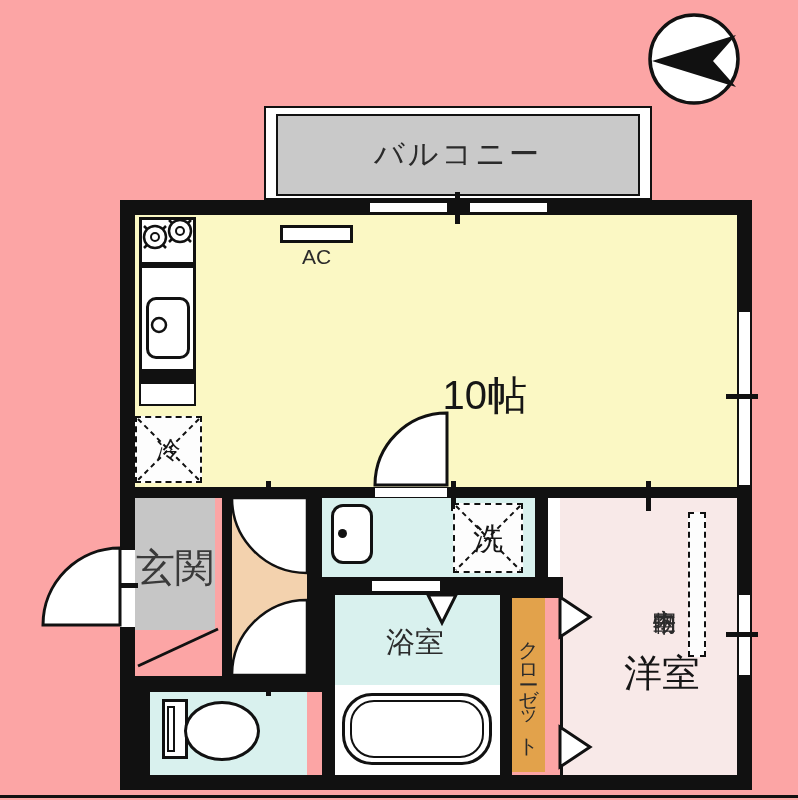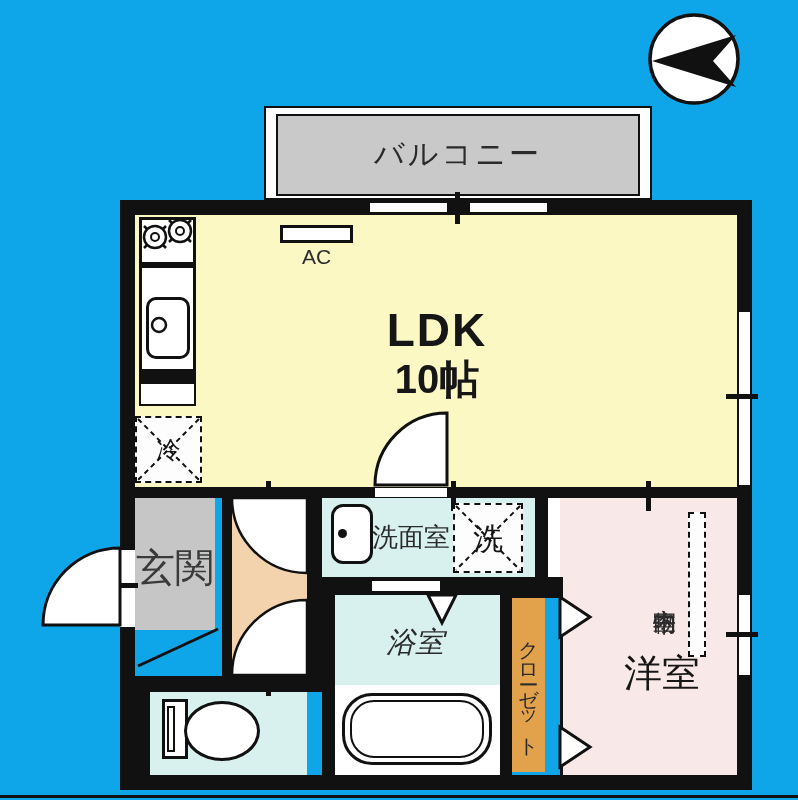--- a/index.html
+++ b/index.html
@@ -1,16 +1,16 @@
 <!DOCTYPE html>
 <html style="--c-wall: #111111; --c-ldk: #fbf8c4; --c-western: #f8e9e8; --c-wet: #d9f1ee; --c-hall: #f3d2ae; --c-closet: #e2a24b; --c-balcony: #c9c9c9; --c-entrance: #c6c6c6;"><head>
 <meta charset="utf-8">
 <style>
   html,body{margin:0;padding:0;background:#fff;}
-  .canvas{position:relative;width:798px;height:800px;background:#0ea5e9;overflow:hidden;
+  .canvas{position:relative;width:798px;height:800px;background:#fca5a5;overflow:hidden;
           font-family:"Liberation Sans","DejaVu Sans",sans-serif;color:#161616;}
   .abs{position:absolute;}
   .room{position:absolute;}
   .wall{position:absolute;background:var(--c-wall,#111);}
   .open{position:absolute;background:#fff;}
   .tickv{position:absolute;width:5px;background:var(--c-wall,#111);}
   .tickh{position:absolute;height:5px;background:var(--c-wall,#111);}
   .lbl{position:absolute;text-align:center;line-height:1.15;white-space:nowrap;}
   .vlbl{position:absolute;writing-mode:vertical-rl;text-orientation:upright;text-align:center;letter-spacing:2px;}
   .fix{position:absolute;background:#fff;border:3px solid var(--c-wall,#111);box-sizing:border-box;}
@@ -125,26 +125,24 @@
 
     <circle cx="159" cy="325" r="7" fill="#fff" stroke="#111" stroke-width="2.5"></circle>
 
     <g>
       <circle cx="694" cy="59" r="44" fill="#fff" stroke="#111" stroke-width="3.5"></circle>
       <polygon points="652,61 736,35 713,61 736,87" fill="#111"></polygon>
     </g>
   </svg>
 
   <div class="lbl z7" style="left:276px;top:137px;width:364px;font-size:30px;letter-spacing:3px;color:#2b2b2b;">バルコニー</div>
-  <div class="lbl z7" style="left:347px;top:304px;width:180px;font-size:46px;font-weight:600;letter-spacing:2px;">LDK</div>
-  <div class="lbl z7" style="left:347px;top:356px;width:180px;font-size:40px;font-weight:700;">10帖</div>
+  <div class="lbl z7" style="left:347px;top:372px;width:180px;font-size:40px;font-weight:400;text-align:right;">10帖</div>
   <div class="lbl z7" style="left:280px;top:245px;width:73px;font-size:21px;color:#2b2b2b;">AC</div>
   <div class="lbl z7" style="left:135px;top:436px;width:67px;font-size:24px;">冷</div>
   <div class="lbl z7" style="left:133px;top:546px;width:84px;font-size:39px;color:#3a3a3a;">玄関</div>
-  <div class="lbl z7" style="left:356px;top:523px;width:110px;font-size:26px;color:#2b2b2b;">洗面室</div>
   <div class="lbl z7" style="left:453px;top:522px;width:70px;font-size:30px;">洗</div>
-  <div class="lbl z7" style="left:352px;top:626px;width:126px;font-size:29px;color:#2b2b2b;font-style:italic;">浴室</div>
+  <div class="lbl z7" style="left:352px;top:626px;width:126px;font-size:29px;color:#2b2b2b;">浴室</div>
   <div class="vlbl z7" style="left:513px;top:602px;width:32px;height:170px;font-size:20px;letter-spacing:1px;line-height:32px;color:#2b2b2b;">クローゼット</div>
   <div class="vlbl z7" style="left:650px;top:524px;width:30px;height:140px;font-size:23px;line-height:30px;color:#2b2b2b;">室内物干</div>
   <div class="lbl z7" style="left:578px;top:652px;width:168px;font-size:38px;font-weight:normal;">洋室</div>
 
   <div class="abs z7" style="left:0;top:795px;width:798px;height:3px;background:var(--c-wall);"></div>
 </div>
 
 </body></html>

